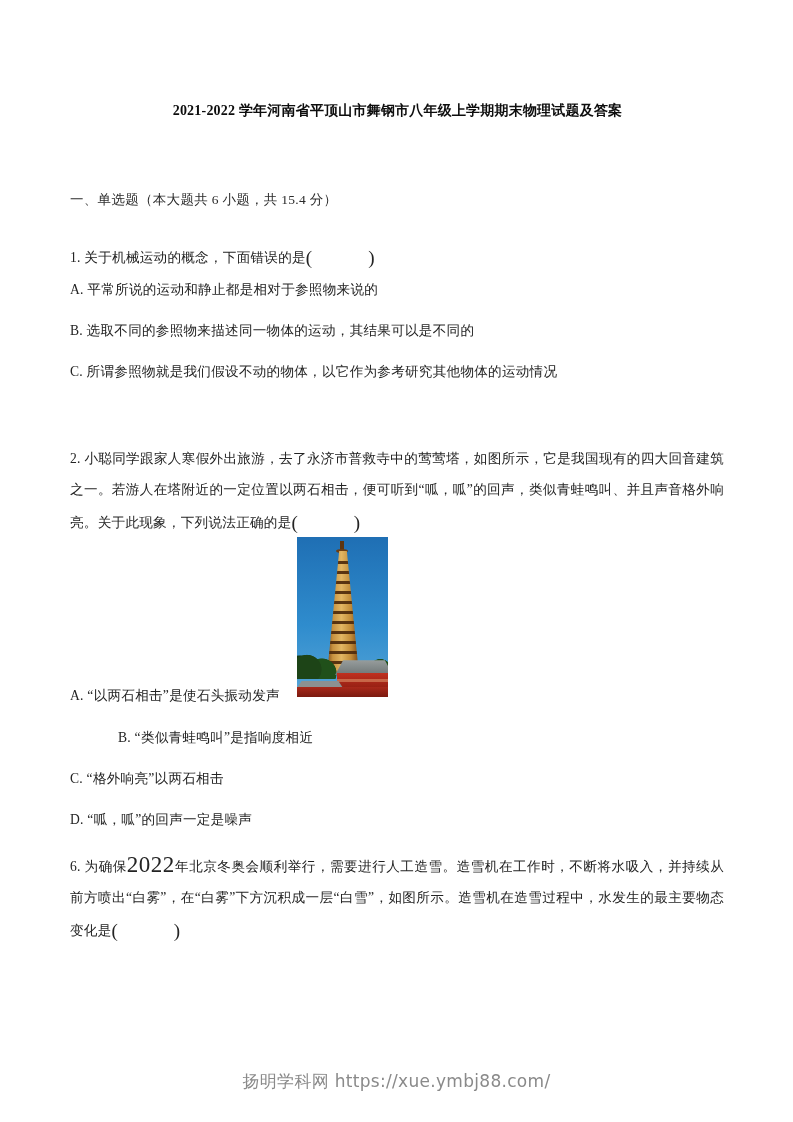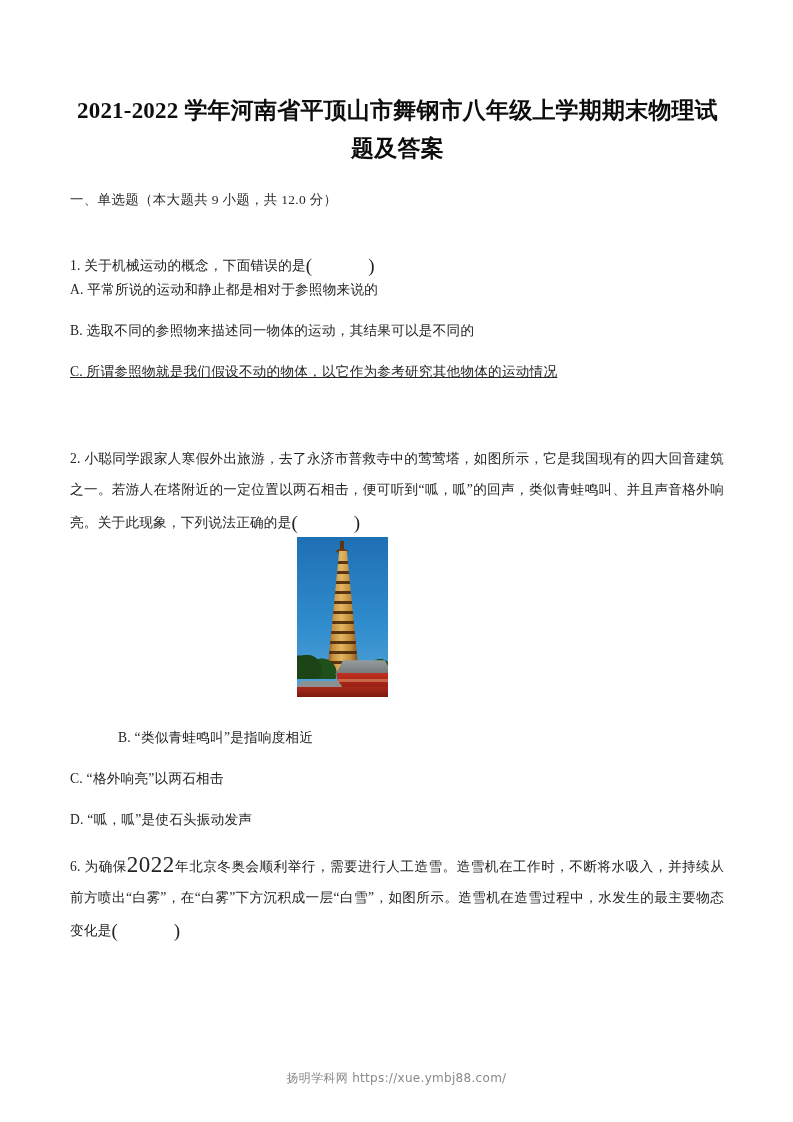--- a/index.html
+++ b/index.html
@@ -21,21 +21,21 @@
     inset: 0;
   }
 
   
   .doc-title {
     position: absolute;
     left: 70px;
     top: 92px;
     width: 655px;
     text-align: center;
-    font-size: 23px;
+    font-size: 14px;
     font-weight: bold;
     line-height: 38px;
     letter-spacing: 0.2px;
     color: #0d0d0d;
   }
 
   
   .section-head {
     position: absolute;
     left: 70px;
@@ -197,41 +197,41 @@
   }
 
   
   .footer {
     position: absolute;
     left: 0;
     top: 1070px;
     width: 793px;
     text-align: center;
     font-family: "DejaVu Sans", "Liberation Sans", sans-serif;
-    font-size: 12px;
+    font-size: 17px;
     color: #8a8a8a;
     letter-spacing: 0.3px;
   }
 </style>
 </head>
 <body>
 
 <div class="page">
 
   <div class="doc-title">2021-2022 学年河南省平顶山市舞钢市八年级上学期期末物理试题及答案</div>
 
-  <div class="section-head">一、单选题（本大题共 9 小题，共 12.0 分）</div>
-
-  <div class="qblock" style="top:248px;">
+  <div class="section-head">一、单选题（本大题共 6 小题，共 15.4 分）</div>
+
+  <div class="qblock" style="top:240px;">
     <span>1. 关于机械运动的概念，下面错误的是</span><span class="paren"><span>(</span><span class="gap"></span><span>)</span></span>
   </div>
 
   <div class="opt" style="top:321px;">B. 选取不同的参照物来描述同一物体的运动，其结果可以是不同的</div>
   <div class="opt" style="top:280px;">A. 平常所说的运动和静止都是相对于参照物来说的</div>
-  <div class="opt" style="top:362px;text-decoration:underline;">C. 所谓参照物就是我们假设不动的物体，以它作为参考研究其他物体的运动情况</div>
+  <div class="opt" style="top:362px;">C. 所谓参照物就是我们假设不动的物体，以它作为参考研究其他物体的运动情况</div>
 
   <div class="qblock" style="top:443px;">
     <span>2. 小聪同学跟家人寒假外出旅游，去了永济市普救寺中的莺莺塔，如图所示，它是我国现有的四大回音建筑之一。若游人在塔附近的一定位置以两石相击，便可听到“呱，呱”的回声，类似青蛙鸣叫、并且声音格外响亮。关于此现象，下列说法正确的是</span><span class="paren"><span>(</span><span class="gap"></span><span>)</span></span>
   </div>
 
   <div class="figure">
     <div class="fig-sky"></div>
     <div class="fig-spire"></div>
     <div class="fig-tower">
       <div class="eaves" style="top:10px;"></div>
@@ -247,23 +247,24 @@
       <div class="eaves" style="top:110px;"></div>
     </div>
     <div class="fig-trees"></div>
     <div class="fig-trees-r"></div>
     <div class="fig-roof"></div>
     <div class="fig-hall"></div>
     <div class="fig-lowroof"></div>
     <div class="fig-wall"></div>
   </div>
 
+  <div class="opt" style="top:686px;">A. “以两石相击”是使石头振动发声</div>
   <div class="opt" style="top:728px;margin-left:48px;">B. “类似青蛙鸣叫”是指响度相近</div>
   <div class="opt" style="top:769px;">C. “格外响亮”以两石相击</div>
-  <div class="opt" style="top:810px;">D. “呱，呱”是使石头振动发声</div>
+  <div class="opt" style="top:810px;">D. “呱，呱”的回声一定是噪声</div>
 
   <div class="qblock" style="top:848px;">
     <span>6. 为确保</span><span class="bignum">2022</span><span>年北京冬奥会顺利举行，需要进行人工造雪。造雪机在工作时，不断将水吸入，并持续从前方喷出“白雾”，在“白雾”下方沉积成一层“白雪”，如图所示。造雪机在造雪过程中，水发生的最主要物态变化是</span><span class="paren"><span>(</span><span class="gap"></span><span>)</span></span>
   </div>
 
   <div class="footer">扬明学科网 https://xue.ymbj88.com/</div>
 
 </div>
 
 </body></html>

